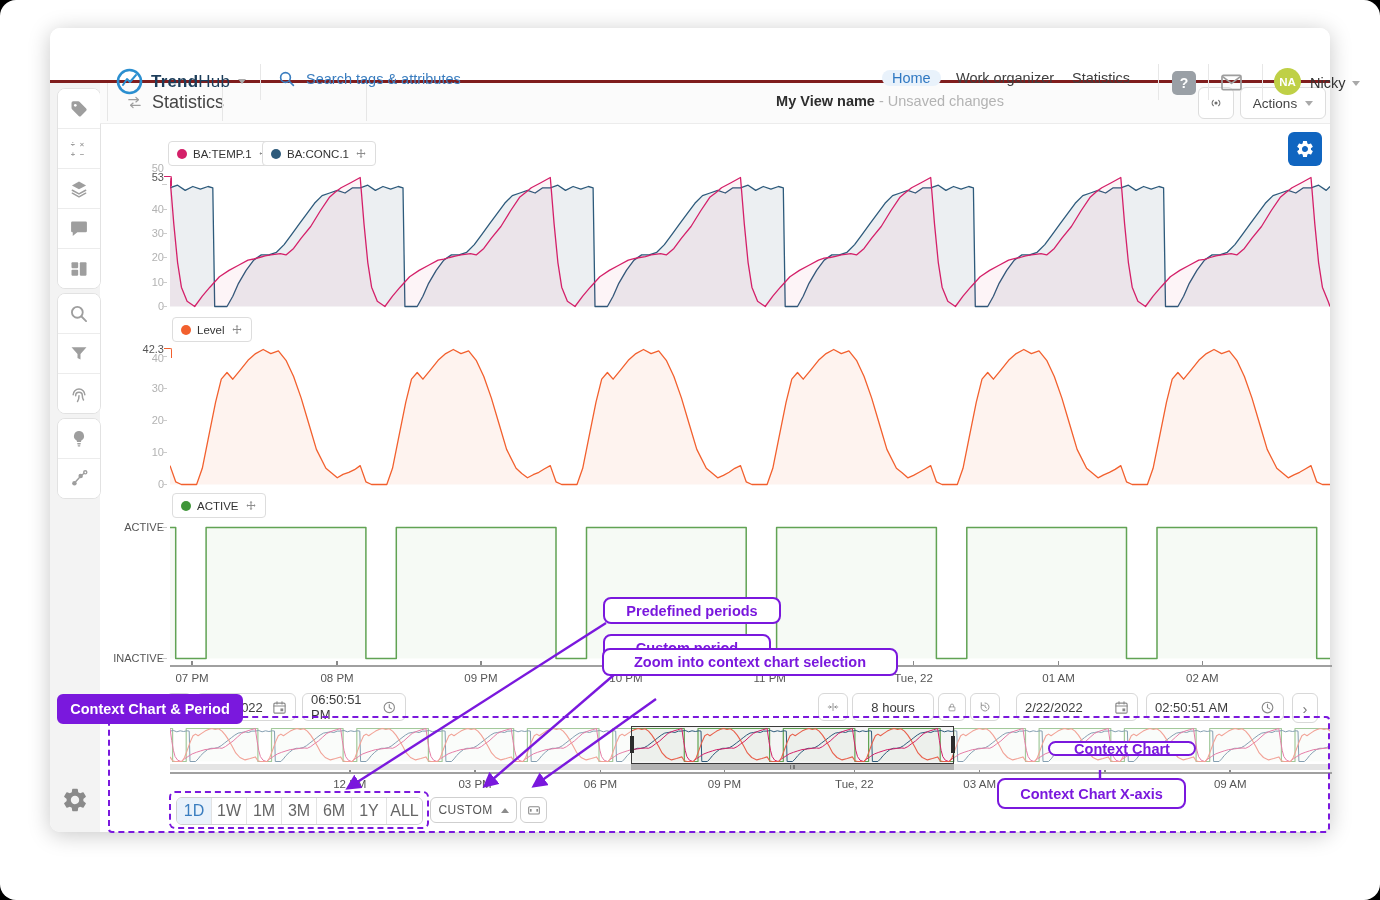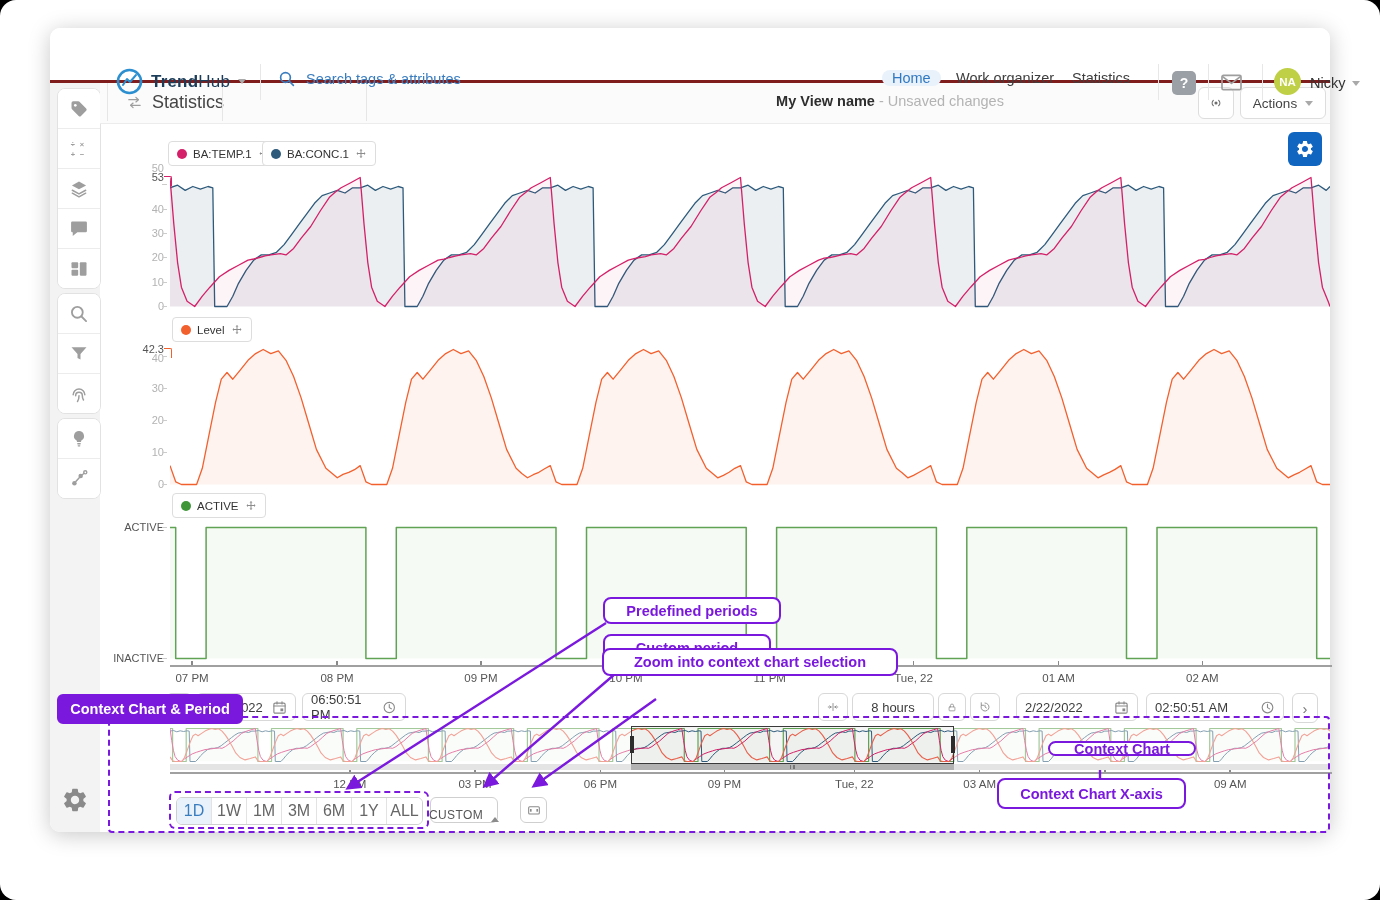--- a/index.html
+++ b/index.html
@@ -56,21 +56,21 @@
   .thumb i{display:block;width:1.5px;height:4px;background:#757575}
   .selbg{position:absolute;top:727px;height:36px;background:rgba(90,90,90,.06);z-index:1}
   .fade{position:absolute;top:726px;height:38px;background:rgba(255,255,255,.42);z-index:3}
   .selbox{position:absolute;top:726px;height:38px;border:1.5px solid #3a3a3a;box-sizing:border-box;z-index:4;cursor:grab}
   .handle{position:absolute;top:9px;width:4px;height:17px;background:#2c2c2c}
   
   .pgroup{position:absolute;left:176px;top:797px;height:26px;display:flex;border:1px solid #cfcfcf;border-radius:6px;overflow:hidden;background:#fff;z-index:6}
   .pbtn{width:35px;height:26px;border:none;border-right:1px solid #e3e3e3;background:#fff;font-size:16px;color:#666;cursor:pointer;font-family:inherit;padding:0}
   .pbtn:last-child{border-right:none}
   .pbtn.active{background:#e9f2fb;color:#3a7dbf}
-  .custom{position:absolute;left:430px;top:797px;width:68px;height:26px;border:1px solid #cfcfcf;border-radius:6px;background:#fff;font-size:12px;color:#555;letter-spacing:.4px;display:flex;align-items:flex-end;justify-content:center;gap:8px;z-index:6;cursor:pointer;box-sizing:border-box}
+  .custom{position:absolute;left:430px;top:797px;width:87px;height:26px;border:1px solid #cfcfcf;border-radius:6px;background:#fff;font-size:12px;color:#555;letter-spacing:.4px;display:flex;align-items:center;justify-content:center;gap:8px;z-index:6;cursor:pointer;box-sizing:border-box}
   .zoomselbtn{position:absolute;left:520px;top:797px;width:27px;height:26px;border:1px solid #cfcfcf;border-radius:6px;background:#fff;display:flex;align-items:center;justify-content:center;z-index:6;cursor:pointer;box-sizing:border-box}
   
   .dashed{position:absolute;border:2.5px dashed #7a18dd;z-index:40;pointer-events:none}
   .callout{position:absolute;background:#fff;border:2.5px solid #7a18dd;border-radius:8px;color:#7a18dd;font-weight:bold;font-size:14.5px;display:flex;align-items:center;justify-content:center;z-index:60;box-sizing:border-box}
   .callout.solid{background:#7a18dd;color:#fff;border-radius:6px}
   .gearblue{position:absolute;left:1288px;top:132px;width:34px;height:34px;background:#1065c0;border-radius:6px;display:flex;align-items:center;justify-content:center;z-index:7;cursor:pointer}
 </style>
 </head>
 <body>
 

